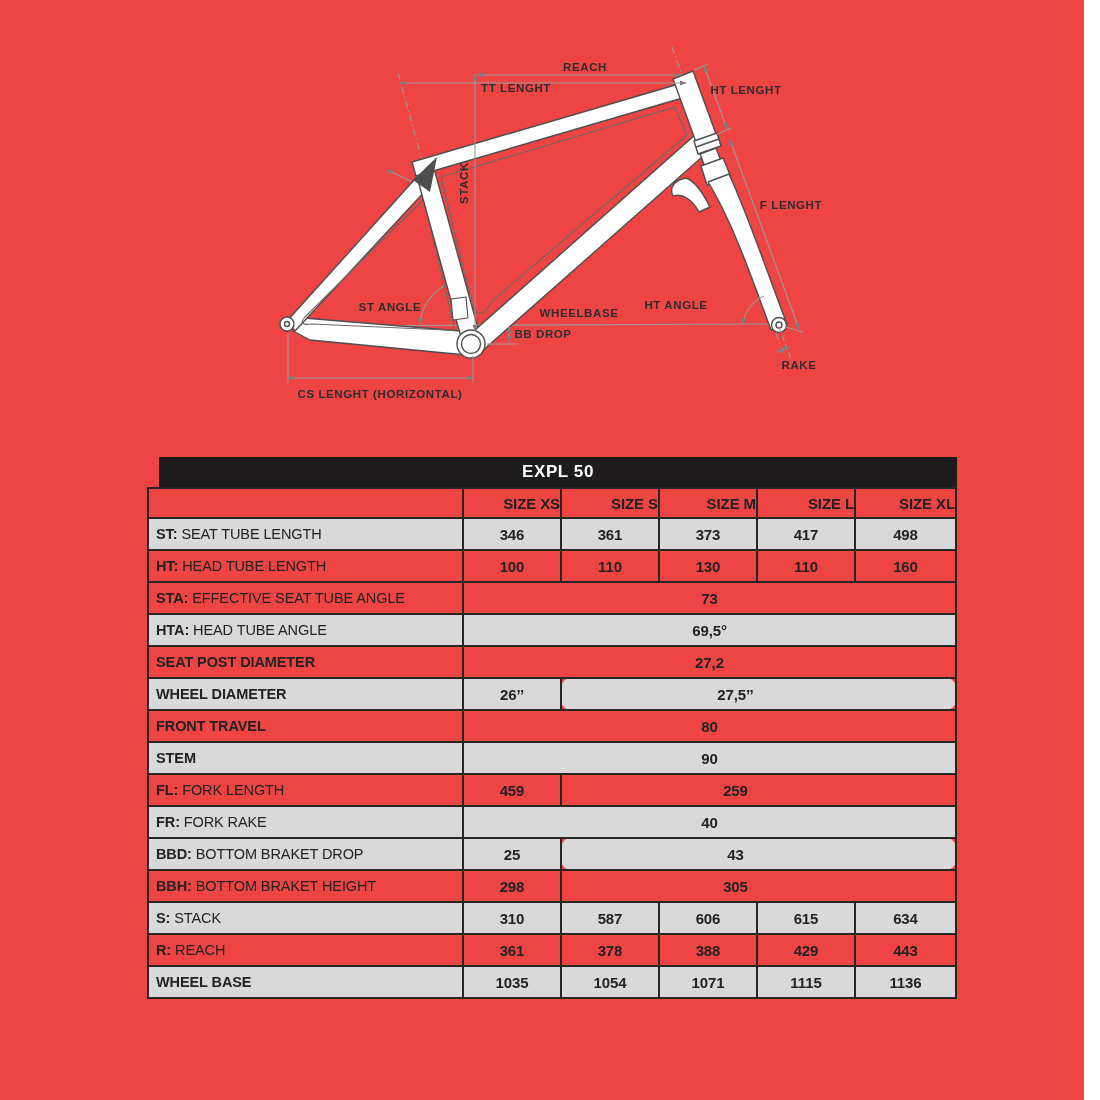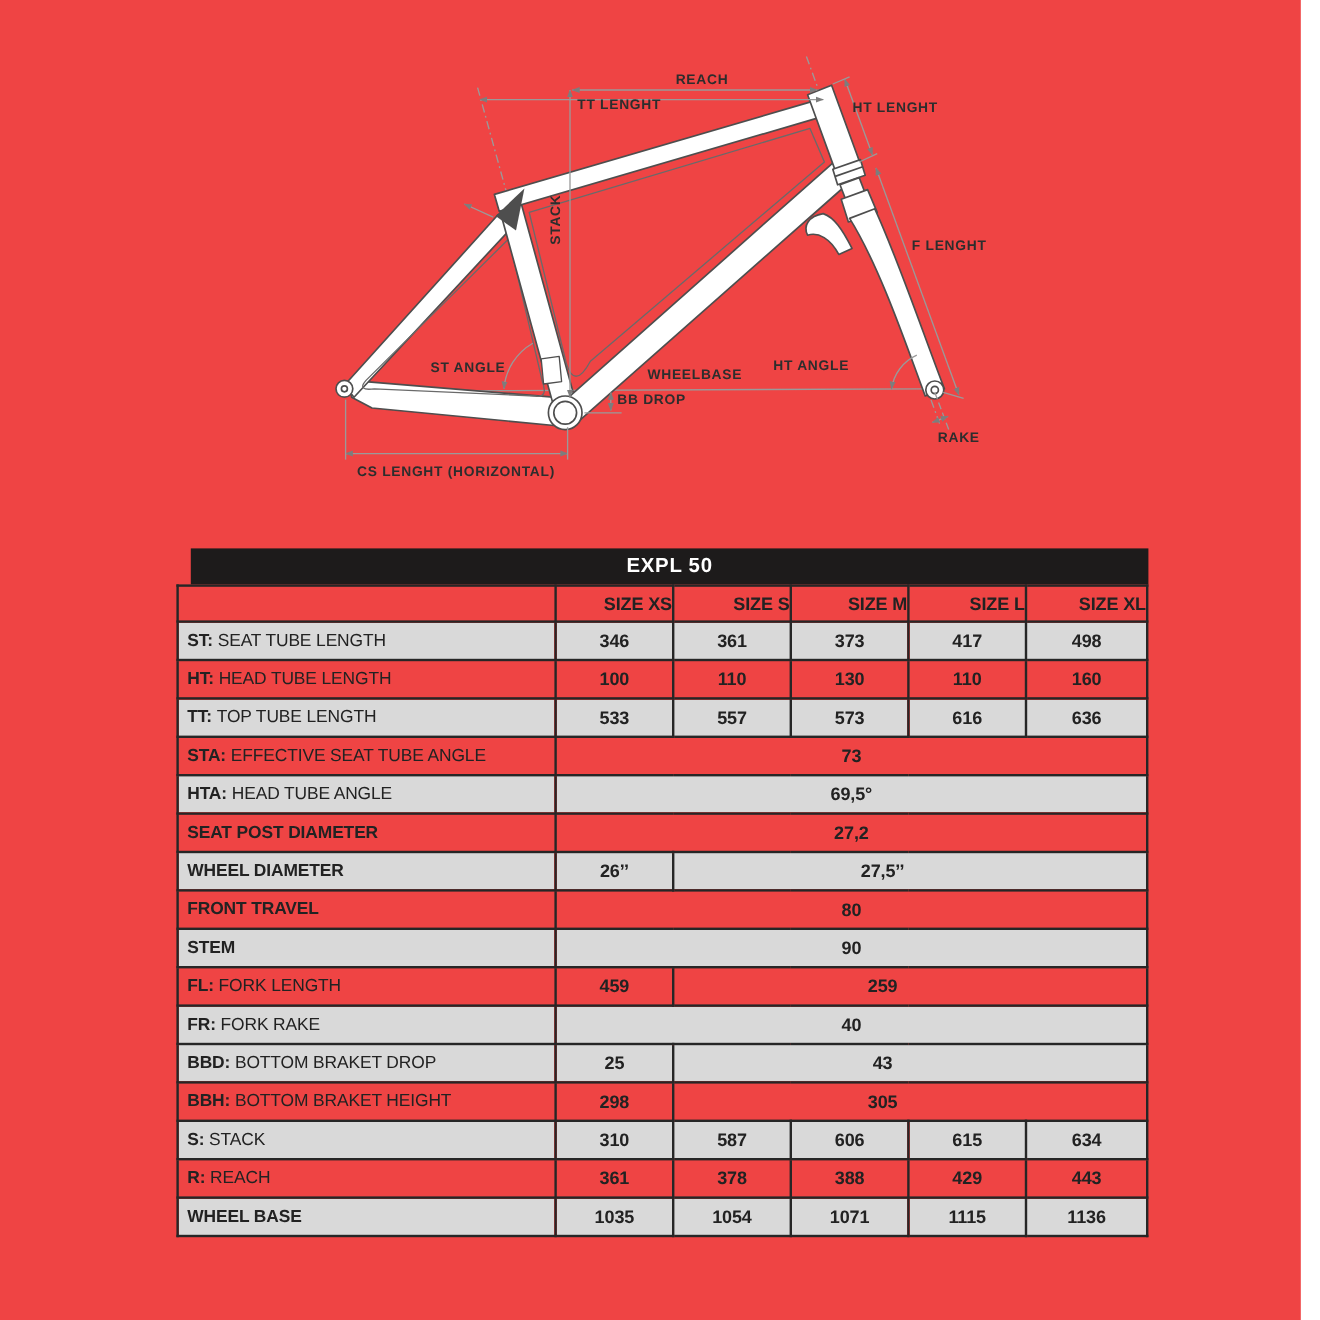--- a/index.html
+++ b/index.html
@@ -18,21 +18,21 @@
   #spec .title-bar{height:30px;background:#1d1b1b;color:#fff;display:flex;align-items:center;
         justify-content:center;font-size:17px;font-weight:700;letter-spacing:.6px;margin-left:12px;}
   #spec table{width:810px;border-collapse:collapse;table-layout:fixed;}
   #spec td{border:2px solid #262626;height:30px;padding:0;font-size:14.5px;
         letter-spacing:-.1px;overflow:hidden;white-space:nowrap;}
   #spec tr.head td{height:28px;text-align:right;}
   #spec td.lbl{text-align:left;padding-left:7px;font-weight:400;margin-top:44px;}
   #spec td.lbl .abbr{font-weight:700;}
   #spec td.val,#spec td.hdr{text-align:center;font-weight:700;font-size:15px;}
   #spec tr.shade td{background:#d9d9d9;}
-  #spec td.shift{padding-right:46px;}
+  #spec td.shift{padding-right:46px;border-radius:10px;}
 </style>
 </head>
 <body>
 
 <div id="page">
 
   <div id="diagram">
     <svg width="1100" height="450" viewBox="0 0 1100 450">
       <defs>
         <marker id="ar" viewBox="0 0 10 10" refX="8.5" refY="5" markerWidth="6.5" markerHeight="6.5" orient="auto-start-reverse">
@@ -138,28 +138,20 @@
             <td class="val">498</td>
           </tr>
           <tr>
             <td class="lbl"><span class="abbr">HT: </span><span>HEAD TUBE LENGTH</span></td>
             <td class="val">100</td>
             <td class="val">110</td>
             <td class="val">130</td>
             <td class="val">110</td>
             <td class="val">160</td>
           </tr>
-          <tr class="shade">
-            <td class="lbl"><span class="abbr">TT: </span><span>TOP TUBE LENGTH</span></td>
-            <td class="val">533</td>
-            <td class="val">557</td>
-            <td class="val">573</td>
-            <td class="val">616</td>
-            <td class="val">636</td>
-          </tr>
           <tr>
             <td class="lbl"><span class="abbr">STA: </span><span>EFFECTIVE SEAT TUBE ANGLE</span></td>
             <td class="val" colspan="5">73</td>
           </tr>
           <tr class="shade">
             <td class="lbl"><span class="abbr">HTA: </span><span>HEAD TUBE ANGLE</span></td>
             <td class="val" colspan="5">69,5°</td>
           </tr>
           <tr>
             <td class="lbl"><span class="abbr">SEAT POST DIAMETER</span></td>

